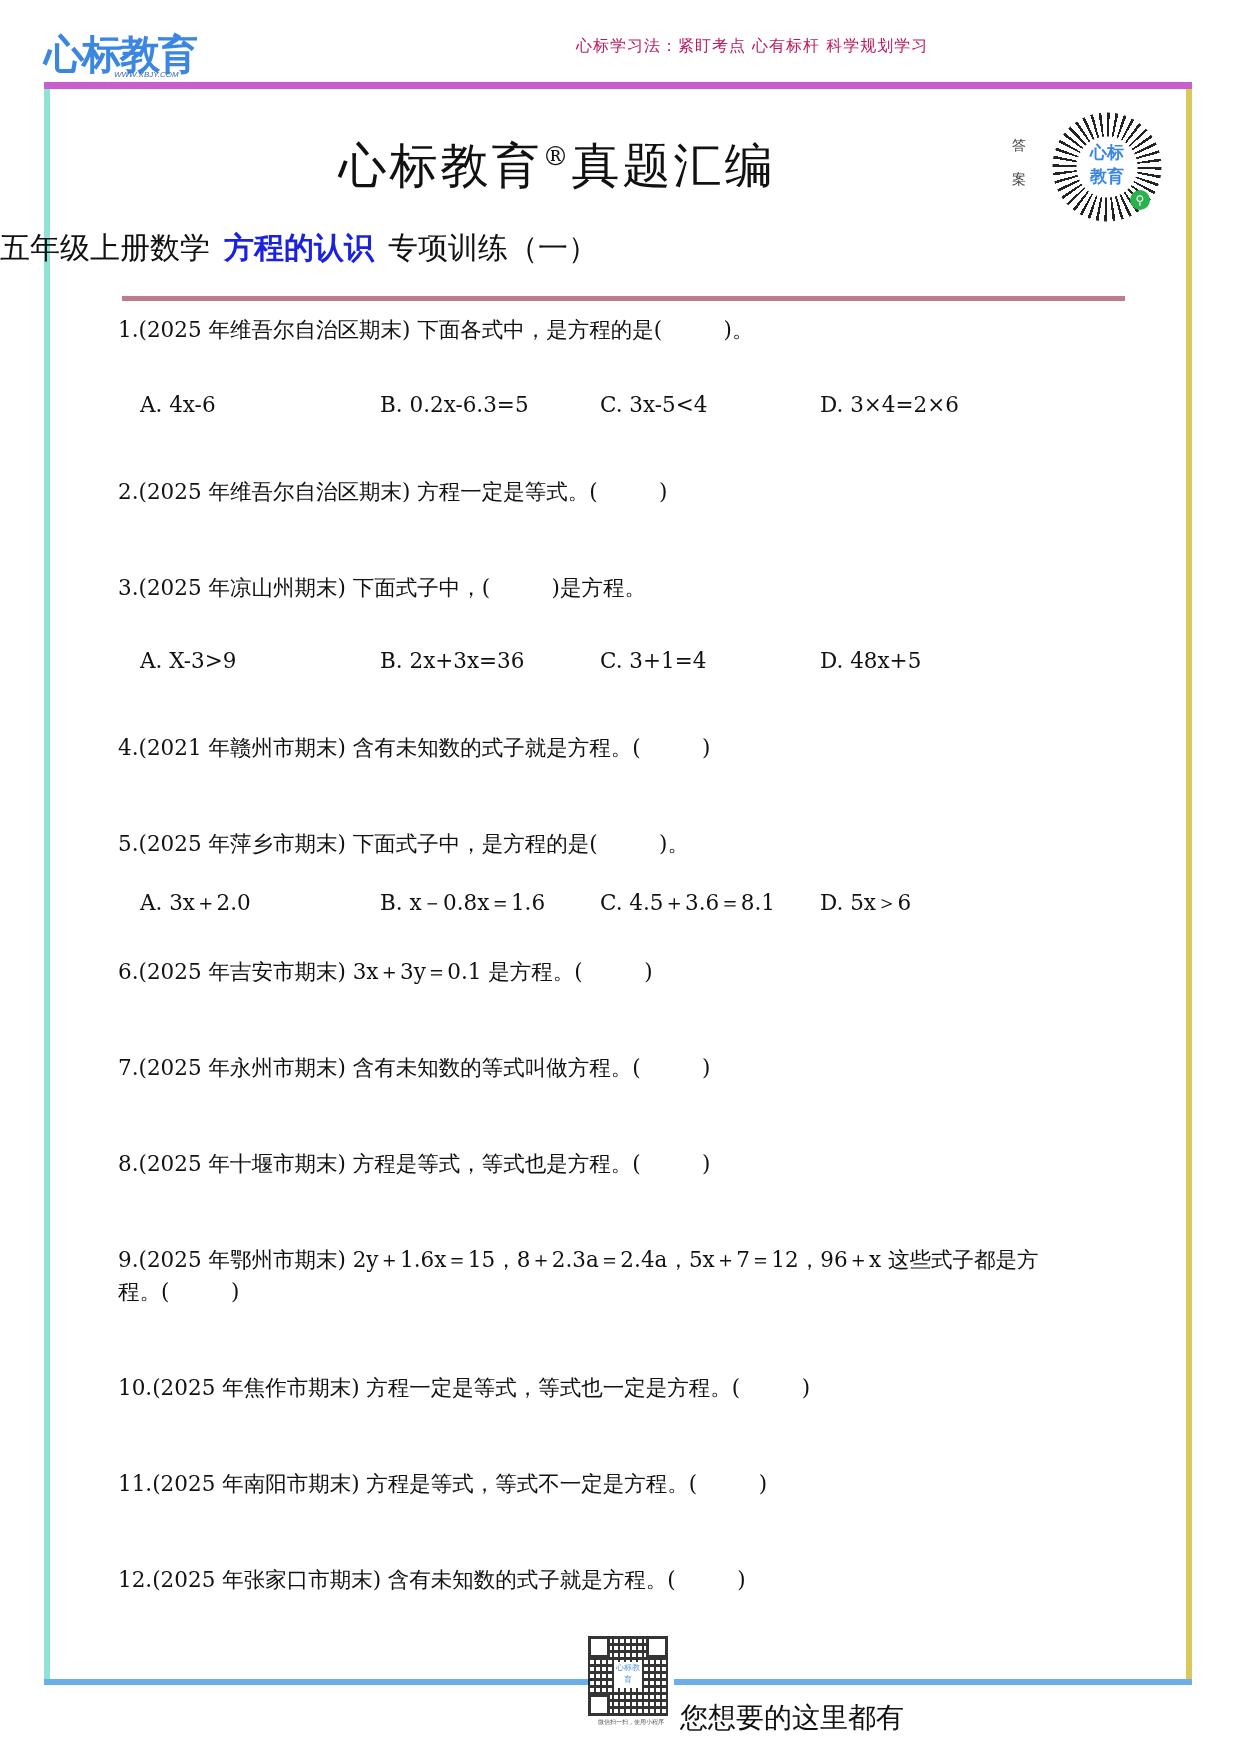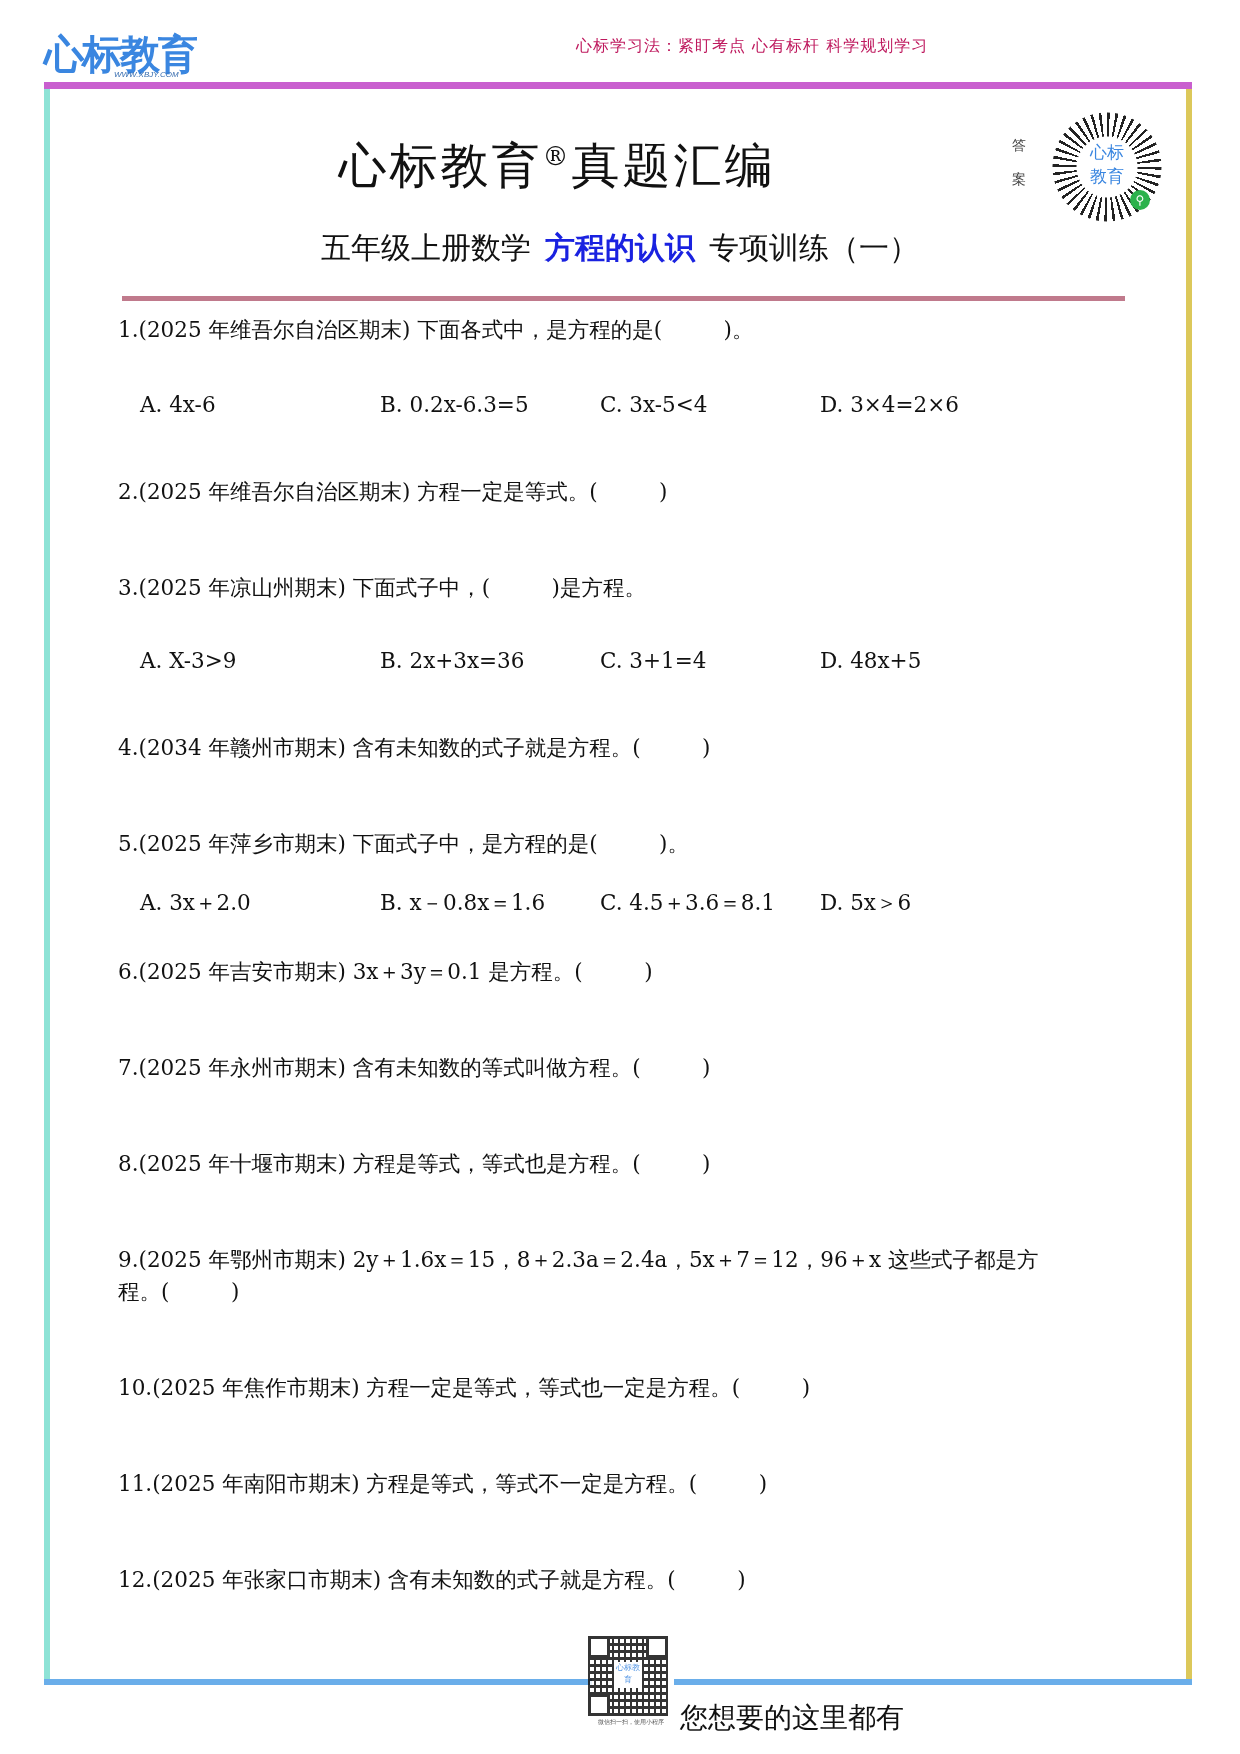--- a/index.html
+++ b/index.html
@@ -19,34 +19,34 @@
   .frame-top { position:absolute; left:44px; top:82px; width:1148px; height:7px; background:#c95fcf; }
   .frame-left { position:absolute; left:44px; top:89px; width:6px; height:1590px; background:#8ee3d6; }
   .frame-right { position:absolute; left:1186px; top:89px; width:6px; height:1590px; background:#dcc85a; }
   .frame-bottom-l { position:absolute; left:44px; top:1679px; width:548px; height:6px; background:#6aaeea; }
   .frame-bottom-r { position:absolute; left:674px; top:1679px; width:518px; height:6px; background:#6aaeea; }
 
   
   .doc-title { position:absolute; left:0; width:1114px; top:134px; text-align:center;
                font-size:48px; letter-spacing:3px; font-family:"DejaVu Serif","Liberation Serif",serif; }
   .doc-title sup { font-size:26px; }
-  .subtitle { position:absolute; left:0; width:1240px; top:228px; text-align:center;
+  .subtitle { position:absolute; left:0; width:1240px; top:228px; text-align:left;
               font-family:"DejaVu Sans","Liberation Sans",sans-serif; font-size:30px; }
   .subtitle .hl { color:#1a22e0; font-weight:bold; margin:0 14px; }
 
   
   .answer-label { position:absolute; left:1012px; top:128px; width:20px; font-size:14px; color:#444;
                   line-height:34px; font-family:"DejaVu Sans",sans-serif; }
   .answer-qr { position:absolute; left:1052px; top:112px; width:110px; height:110px; border-radius:50%;
                background:
                  repeating-conic-gradient(#222 0deg 3deg, transparent 3deg 9deg);
                -webkit-mask: radial-gradient(circle, transparent 30px, #000 31px, #000 54px, transparent 55px);
                mask: radial-gradient(circle, transparent 30px, #000 31px, #000 54px, transparent 55px); }
   .answer-qr-center { position:absolute; left:1080px; top:140px; width:54px; height:54px;
-                      font-family:"DejaVu Sans",sans-serif; font-size:17px; font-weight:normal; color:#3a86e0;
+                      font-family:"DejaVu Sans",sans-serif; font-size:17px; font-weight:bold; color:#3a86e0;
                       text-align:center; line-height:24px; }
   .answer-qr-badge { position:absolute; left:1130px; top:190px; width:20px; height:20px; border-radius:50%;
                      background:#2bb24c; color:#fff; font-size:12px; text-align:center; line-height:20px;
                      font-family:"DejaVu Sans",sans-serif; }
 
   .title-rule { position:absolute; left:122px; top:296px; width:1003px; height:5px; background:#c07a8c; }
 
   
   .q { position:absolute; left:118px; font-size:21.5px; line-height:32px; white-space:pre;
        font-family:"DejaVu Serif","Liberation Serif",serif; }
@@ -117,21 +117,21 @@
 <div class="q" style="top:476px"><span>2.</span><span>(2025 年维吾尔自治区期末) 方程一定是等式。(         )</span></div>
 
 <div class="q" style="top:572px"><span>3.</span><span>(2025 年凉山州期末) 下面式子中，(         )是方程。</span></div>
 <div class="opts" style="top:620px">
   <span class="opt" style="left:0">A. X-3&gt;9</span>
   <span class="opt" style="left:240px">B. 2x+3x=36</span>
   <span class="opt" style="left:460px">C. 3+1=4</span>
   <span class="opt" style="left:680px">D. 48x+5</span>
 </div>
 
-<div class="q" style="top:732px"><span>4.</span><span>(2034 年赣州市期末) 含有未知数的式子就是方程。(         )</span></div>
+<div class="q" style="top:732px"><span>4.</span><span>(2021 年赣州市期末) 含有未知数的式子就是方程。(         )</span></div>
 
 <div class="q" style="top:828px"><span>5.</span><span>(2025 年萍乡市期末) 下面式子中，是方程的是(         )。</span></div>
 <div class="opts" style="top:862px">
   <span class="opt" style="left:0">A. 3x＋2.0</span>
   <span class="opt" style="left:240px">B. x－0.8x＝1.6</span>
   <span class="opt" style="left:460px">C. 4.5＋3.6＝8.1</span>
   <span class="opt" style="left:680px">D. 5x＞6</span>
 </div>
 
 <div class="q" style="top:956px"><span>6.</span><span>(2025 年吉安市期末) 3x＋3y＝0.1 是方程。(         )</span></div>

